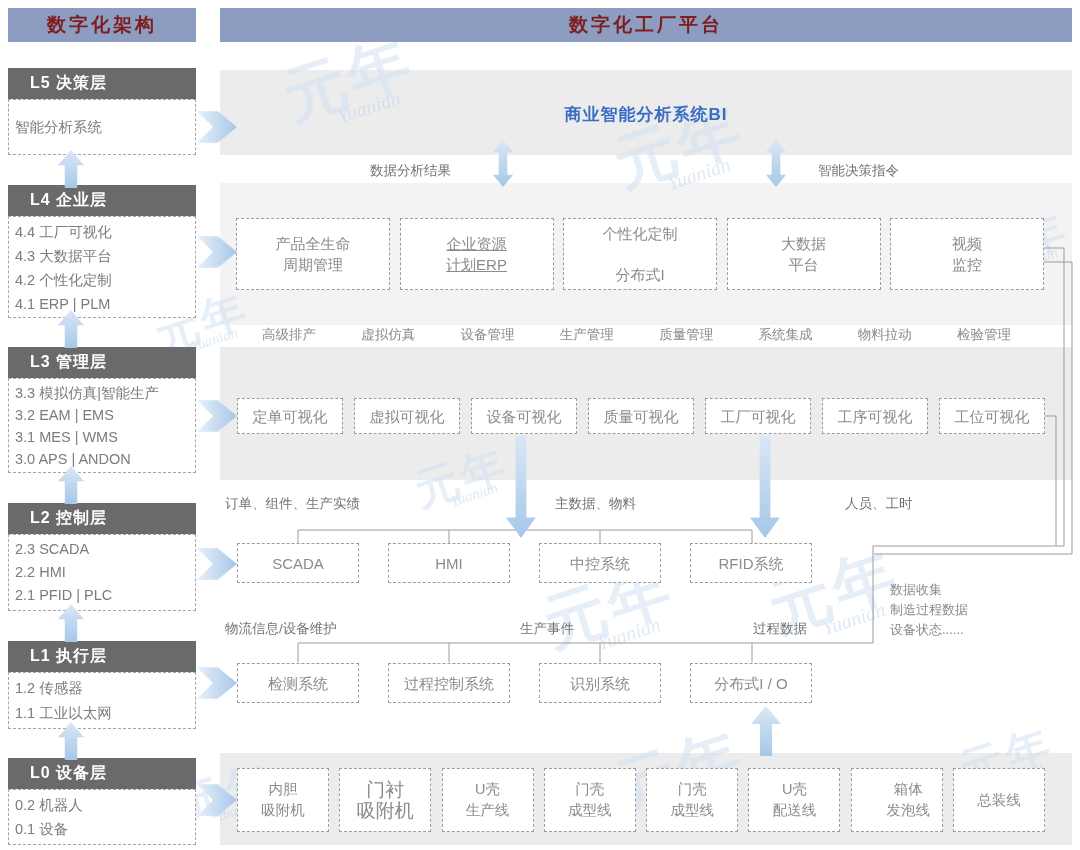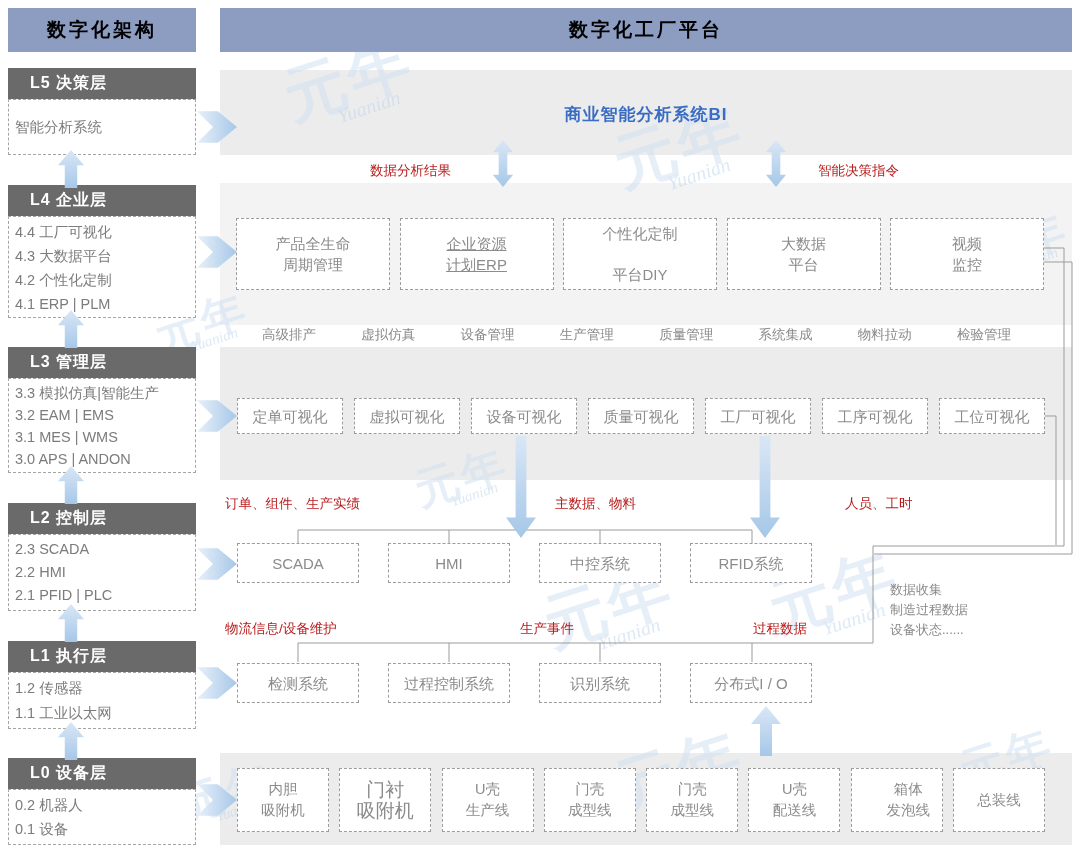--- a/index.html
+++ b/index.html
@@ -9,39 +9,39 @@
   }
   *{margin:0;padding:0;box-sizing:border-box;}
   body{background:#fff;font-family:"Liberation Sans","DejaVu Sans",sans-serif;}
   .stage{position:relative;width:1080px;height:850px;background:#fff;overflow:hidden;}
 
   
   .band{position:absolute;left:220px;width:852px;background:var(--band);z-index:0;}
   .panel{position:absolute;left:220px;width:852px;background:var(--panel);z-index:0;}
 
   
-  .bar{position:absolute;height:44px;background:var(--accent);color:#000000;font-size:19px;
+  .bar{position:absolute;height:34px;background:var(--accent);color:#7f1d1d;font-size:19px;
        font-weight:bold;letter-spacing:3px;display:flex;align-items:center;justify-content:center;z-index:2;}
 
   
   .layer-head{position:absolute;left:8px;width:188px;height:31px;background:var(--layer-head);
       color:#fff;font-size:16px;font-weight:bold;display:flex;align-items:center;
       padding-left:22px;letter-spacing:1px;z-index:2;}
   .layer-box{position:absolute;left:8px;width:188px;background:#fff;border:1px dashed #a5a5a5;
       color:#7c7c7c;font-size:14.5px;padding:3px 6px;z-index:2;}
   .layer-box .li{white-space:nowrap;}
 
   
   .row{position:absolute;display:flex;justify-content:space-between;z-index:2;}
   .dbox{border:1px dashed var(--box-border);background:#fff;color:var(--box-text);
       font-size:15px;display:flex;flex-direction:column;align-items:center;justify-content:center;
       text-align:center;line-height:21px;}
 
   
-  .lbl{position:absolute;color:#b91c1c;font-size:13.5px;white-space:nowrap;z-index:2;}
+  .lbl{position:absolute;color:#737373;font-size:13.5px;white-space:nowrap;z-index:2;}
   .sublabels{position:absolute;display:flex;justify-content:space-between;z-index:2;
       color:#8a8a8a;font-size:13.5px;}
 
   
   .arr{position:absolute;z-index:2;background:linear-gradient(180deg,var(--arrow-light),var(--arrow-dark));}
   .arr-right{width:40px;height:36px;background:linear-gradient(90deg,#e8f0f9,var(--arrow-dark));
       clip-path:polygon(0 6%,52% 6%,100% 50%,52% 94%,0 94%,40% 50%);}
   .arr-up{clip-path:polygon(50% 0,100% 40%,74% 40%,74% 100%,26% 100%,26% 40%,0 40%);}
   .arr-upshort{clip-path:polygon(50% 0,100% 36%,70% 36%,70% 100%,30% 100%,30% 36%,0 36%);}
   .arr-down{clip-path:polygon(32% 0,68% 0,68% 80%,100% 80%,50% 100%,0 80%,32% 80%);}
@@ -191,21 +191,21 @@
     <div class="dbox" style="width:154px;">
       <span>产品全生命</span>
         <span>周期管理</span>
       </div>
     <div class="dbox" style="width:154px;text-decoration:underline;">
       <span>企业资源</span>
         <span>计划ERP</span>
       </div>
     <div class="dbox" style="width:154px;gap:20px;">
       <span>个性化定制</span>
-        <span>平台DIY</span>
+        <span>分布式I</span>
       </div>
     <div class="dbox" style="width:154px;">
       <span>大数据</span>
         <span>平台</span>
       </div>
     <div class="dbox" style="width:154px;">
       <span>视频</span>
         <span>监控</span>
       </div>
   </div>

